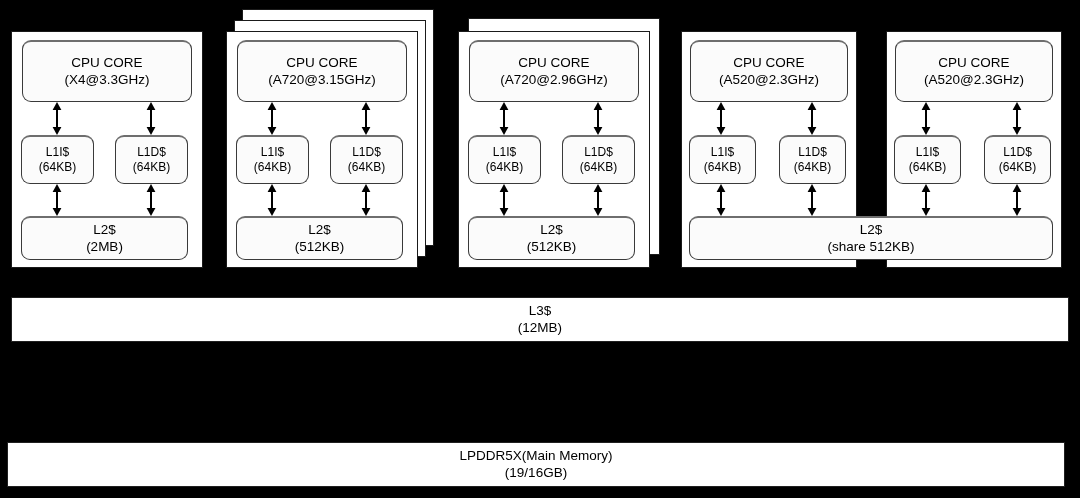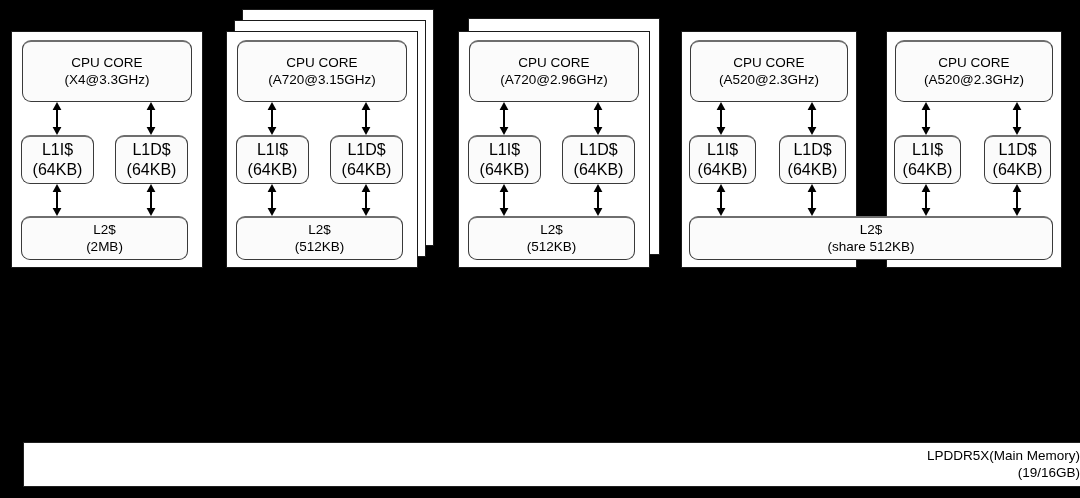--- a/index.html
+++ b/index.html
@@ -51,21 +51,21 @@
     align-items: center;
     justify-content: center;
     line-height: 1.22;
     text-align: center;
     color: #000;
   }
   .rbox .l1 { display: block; }
   .rbox .l2 { display: block; }
 
   .core-box   { font-size: 13.5px; }
-  .l1-box     { font-size: 16px; }
+  .l1-box     { font-size: 12px; }
   .l2-box     { font-size: 13.5px; }
 
   
   .darrow {
     position: absolute;
     width: 14px;
   }
   .darrow svg { display: block; }
 
   
@@ -346,20 +346,24 @@
         <polygon points="7,32 2.6,24 11.4,24" fill="#000"></polygon>
       </svg>
     </div>
   </div>
 
   <div class="rbox l2-box" style="left:689px; top:216px; width:364px; height:44px;">
     <span class="l1">L2$</span>
     <span class="l2">(share 512KB)</span>
   </div>
 
-
-
-  <div class="bar" style="left:23px; top:442px; width:1058px; height:45px;align-items:flex-end;">
+  <div class="bar" style="left:11px; top:297px; width:1058px; height:45px;">
+    <span>L3$</span>
+    <span>(12MB)</span>
+  </div>
+
+
+  <div class="bar" style="left:7px; top:442px; width:1058px; height:45px;">
     <span>LPDDR5X(Main Memory)</span>
     <span>(19/16GB)</span>
   </div>
 
 </div>
 
 </body></html>

